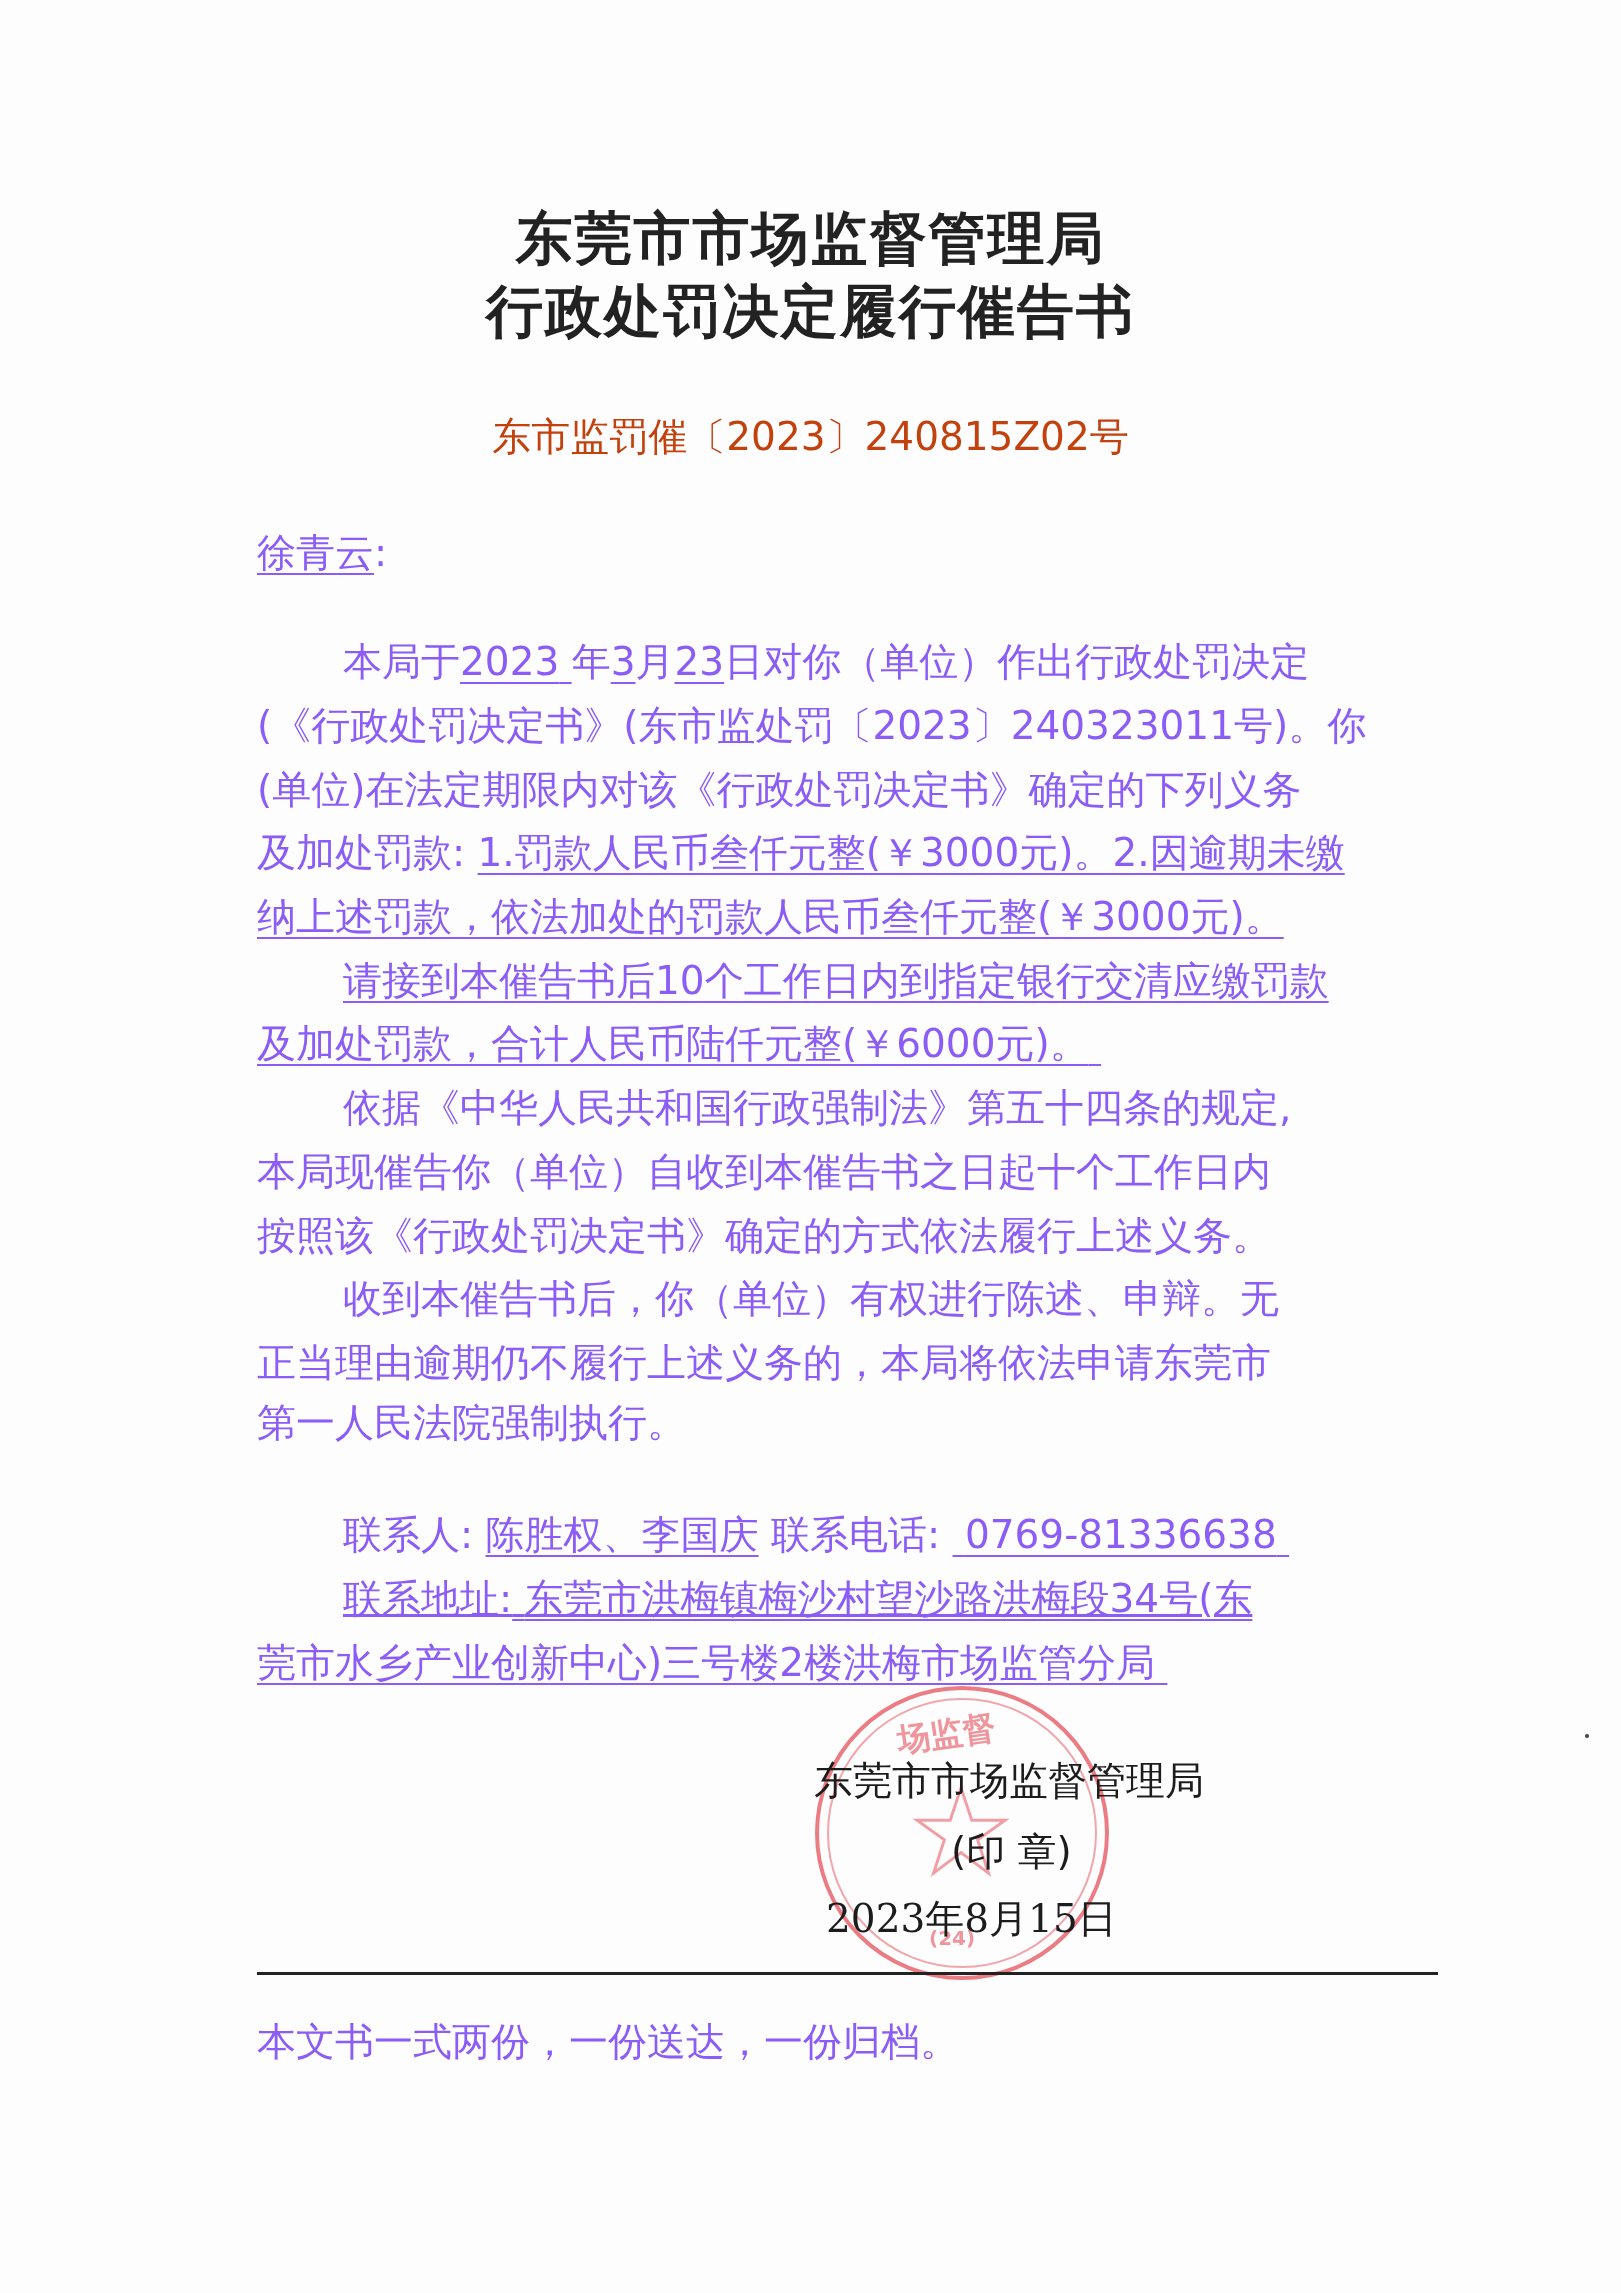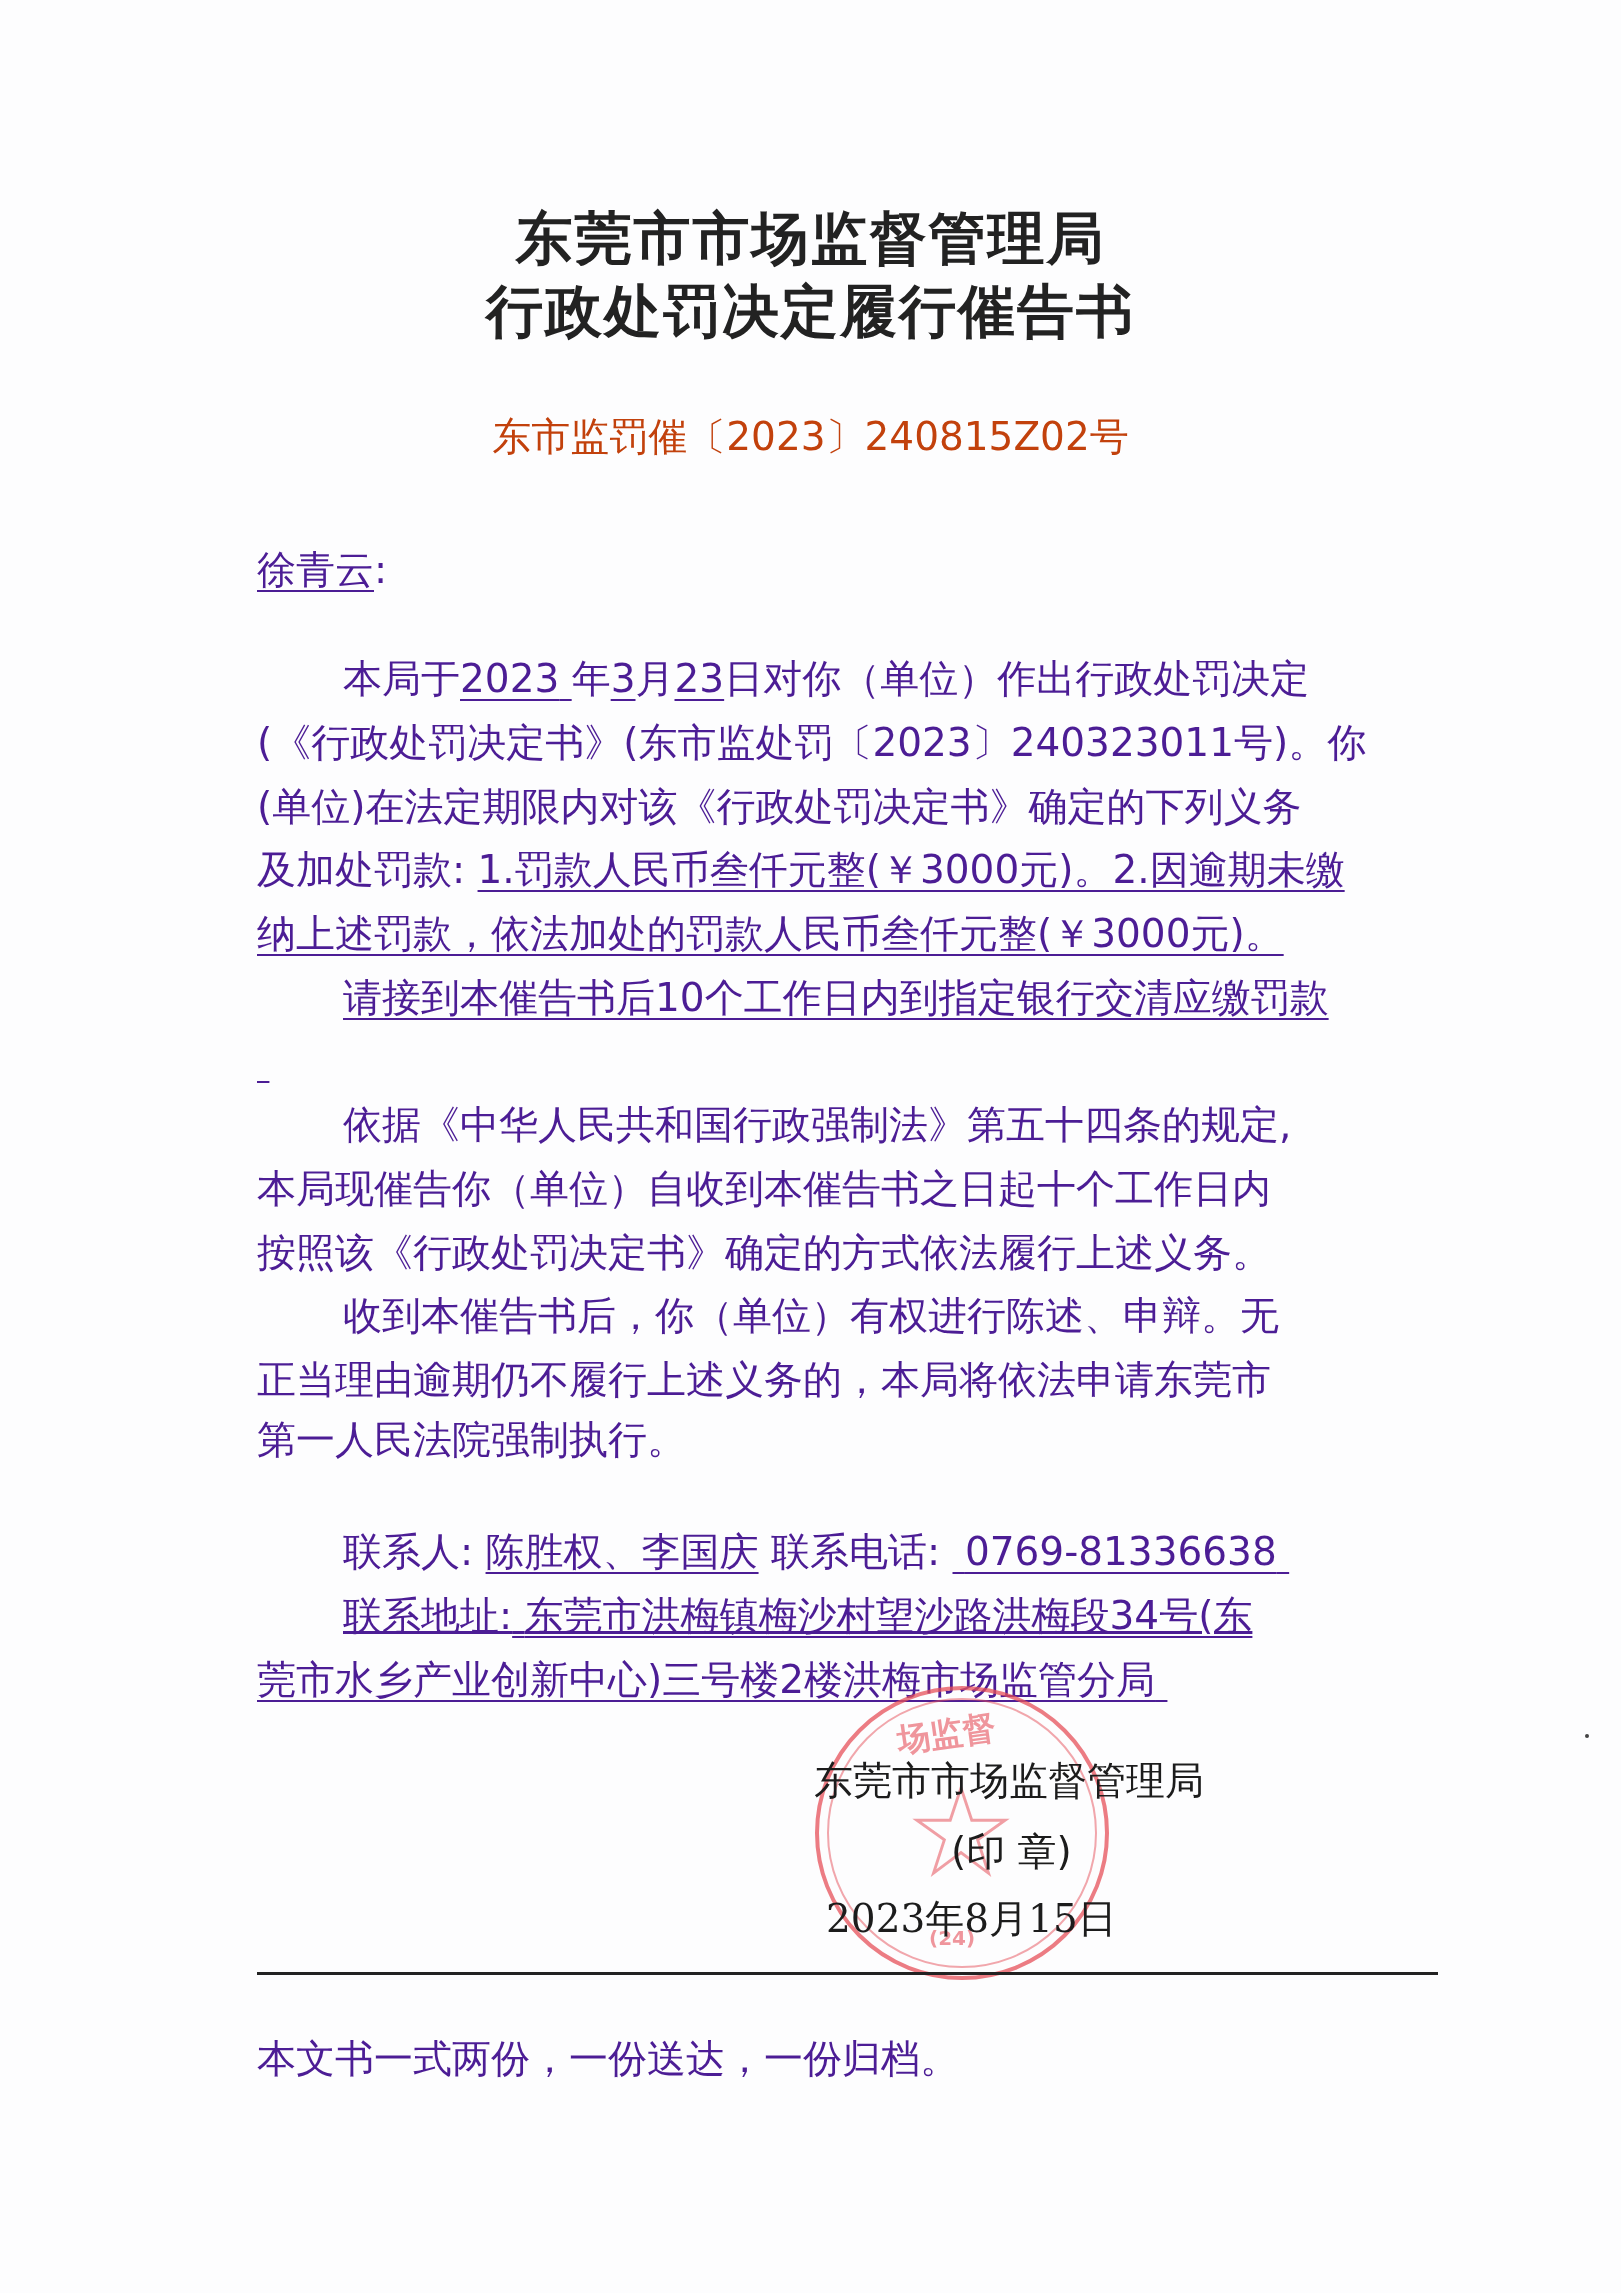--- a/index.html
+++ b/index.html
@@ -20,22 +20,22 @@
   .t1 { top: 201px; }
   .t2 { top: 274px; }
   .docno {
     position: absolute; top: 410px; left: 0; width: 1621px; text-align: center;
     font-family: "DejaVu Sans", "Liberation Sans", sans-serif;
     font-size: 39px; color: #c2410c;
   }
   .line {
     position: absolute; left: 257px; width: 1127px;
     font-family: "DejaVu Sans", "Liberation Sans", sans-serif;
-    font-size: 39px; white-space: nowrap; color: #4c1d95;
-    line-height: 55px; height: 55px; margin-top: 17px;
+    font-size: 39px; white-space: nowrap; color: #8b5cf6;
+    line-height: 55px; height: 55px;
   }
   .line.indent { left: 343px; }
   u, .ul { text-decoration: underline; text-decoration-thickness: 2px; text-underline-offset: 6.9px; }
   .pad { display: inline-block; }
   .sign {
     position: absolute; font-family: "DejaVu Sans", "Liberation Sans", sans-serif;
     font-size: 39px; color: #1c1c1c; white-space: nowrap;
   }
   .rule {
     position: absolute; left: 257px; width: 1181px; height: 2.9px; background: #222; top: 1972px;
@@ -81,21 +81,21 @@
     <span>及加处罚款:</span> <span class="ul">1.罚款人民币叁仟元整(￥3000元)。2.因逾期未缴</span>
   </div>
   <div class="line" style="top:889px;">
     <span class="ul">纳上述罚款，依法加处的罚款人民币叁仟元整(￥3000元)。</span>
   </div>
 
   <div class="line indent" style="top:953px;">
     <span class="ul">请接到本催告书后10个工作日内到指定银行交清应缴罚款</span>
   </div>
   <div class="line" style="top:1016px;">
-    <span class="ul pad" style="width:216px;">&nbsp;</span>
+    <span class="ul">及加处罚款，合计人民币陆仟元整(￥6000元)。</span><span class="ul pad" style="width:216px;">&nbsp;</span>
   </div>
 
   <div class="line indent" style="top:1080px;">依据《中华人民共和国行政强制法》第五十四条的规定,</div>
   <div class="line" style="top:1144px;">本局现催告你（单位）自收到本催告书之日起十个工作日内</div>
   <div class="line" style="top:1208px;">按照该《行政处罚决定书》确定的方式依法履行上述义务。</div>
 
   <div class="line indent" style="top:1271px;">收到本催告书后，你（单位）有权进行陈述、申辩。无</div>
   <div class="line" style="top:1335px;">正当理由逾期仍不履行上述义务的，本局将依法申请东莞市</div>
   <div class="line" style="top:1399px;font-family:Liberation Mono, monospace;">第一人民法院强制执行。</div>
 

